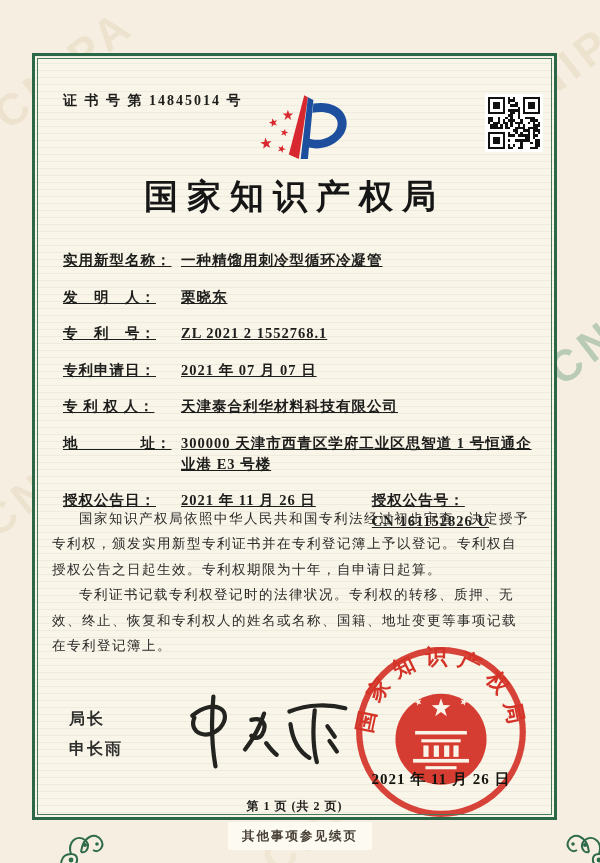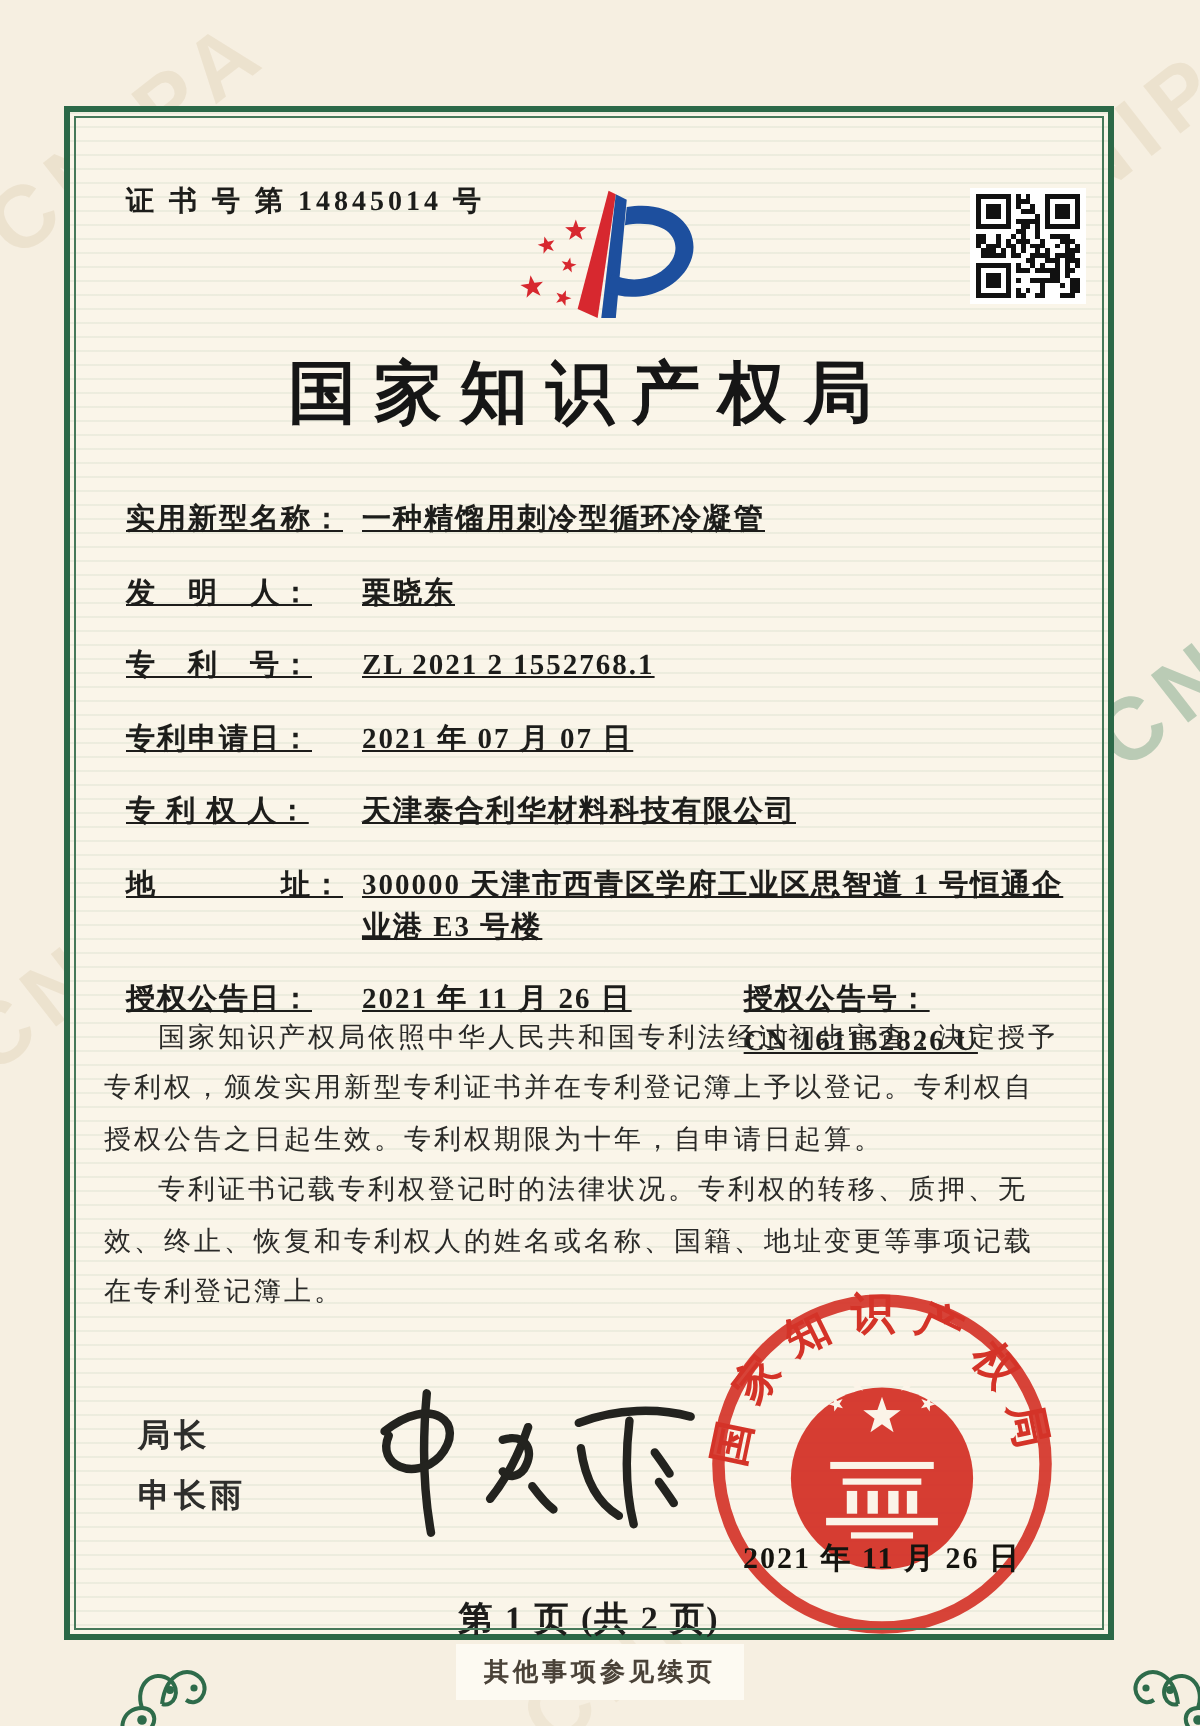--- a/index.html
+++ b/index.html
@@ -43,21 +43,21 @@
 
   .signer{position:absolute;left:34px;top:648px;font-family:"Liberation Sans","DejaVu Sans",sans-serif;
           font-size:16px;font-weight:600;color:#2e2e2c;line-height:1.9;letter-spacing:2px;}
   .signature{position:absolute;left:138px;top:628px;width:180px;height:95px;}
 
   .seal{position:absolute;left:318px;top:588px;width:176px;height:176px;}
   .seal-date{position:absolute;left:318px;top:714px;width:176px;text-align:center;
              font-size:15px;font-weight:700;letter-spacing:1px;color:#14140f;}
 
   .page-info{position:absolute;left:0;top:742px;width:100%;text-align:center;
-             font-size:17px;letter-spacing:1px;font-weight:600;}
+             font-size:12px;letter-spacing:1px;font-weight:600;}
 
   .note{position:absolute;left:0;top:828px;width:100%;text-align:center;font-size:12.5px;
         letter-spacing:2px;color:#4a4238;}
   .note span{background:#fdfaf2;padding:7px 14px;font-style:oblique 8deg;font-weight:600;}
 
   .corner{position:absolute;width:78px;height:84px;}
   .corner.bl{left:2px;top:752px;}
   .corner.br{left:520px;top:752px;transform:scaleX(-1);}
 </style>
 </head>

